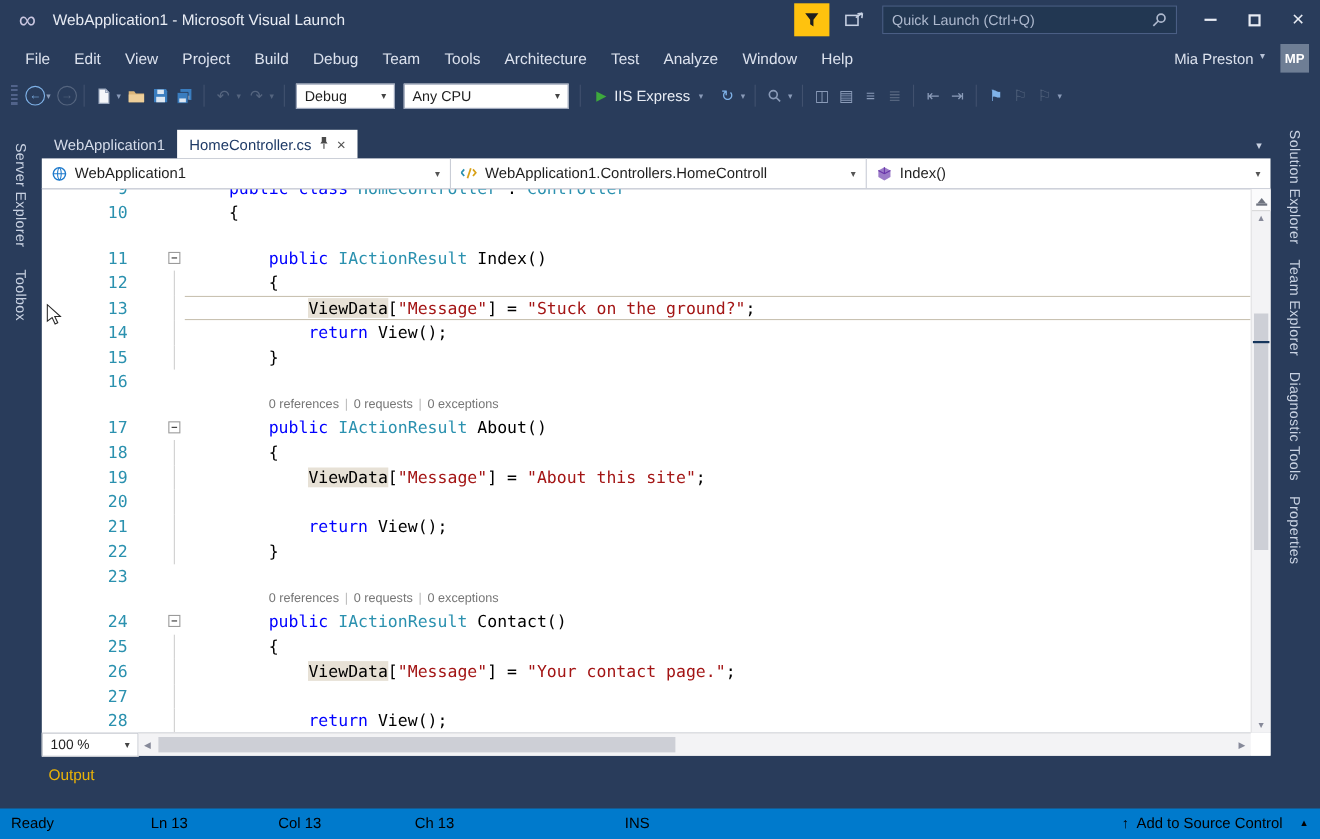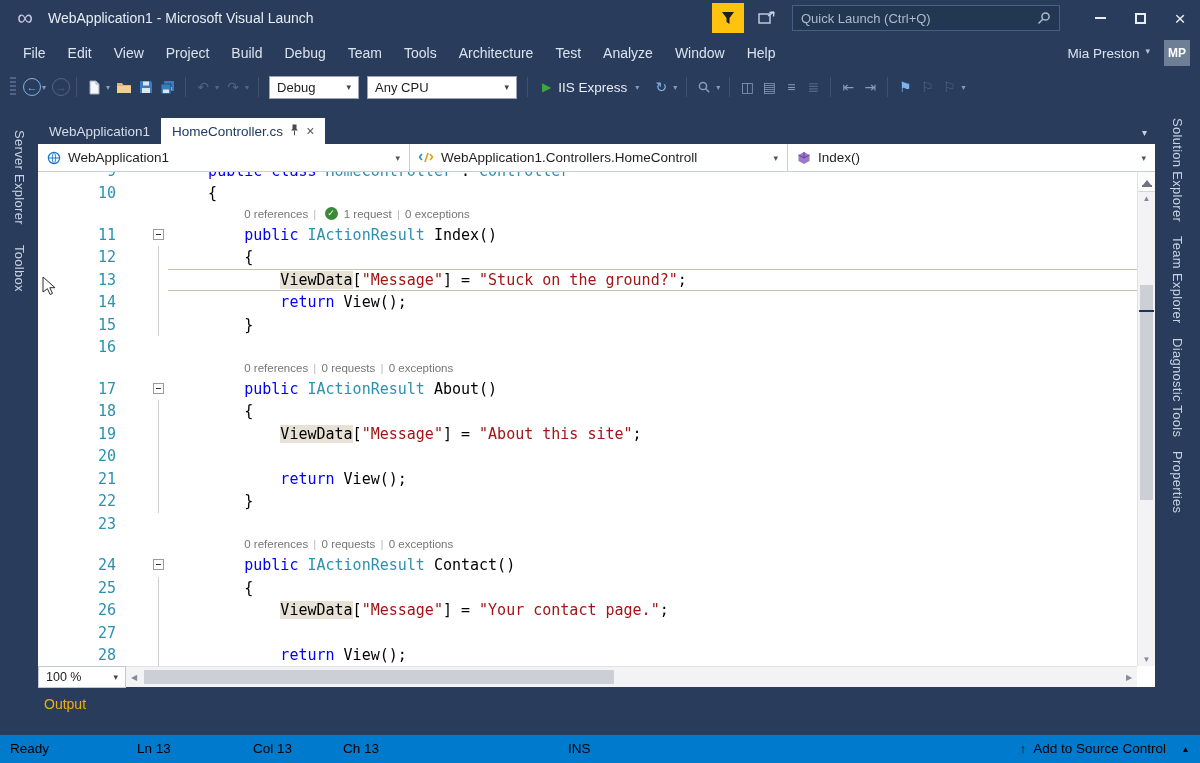--- a/index.html
+++ b/index.html
@@ -6,21 +6,21 @@
   html,body { width:1200px; height:763px; overflow:hidden; }
   body { font-family:"Liberation Sans", sans-serif; background:#293C5B; position:relative; color:#E8ECF4; }
   .flex { flex:1; }
 
   
   .titlebar { height:36px; display:flex; align-items:center; padding-left:10px; }
   .vs-logo { font-size:22px; color:#C9C6E0; width:30px; text-align:center; }
   .win-title { font-size:14px; color:#E8ECF4; margin-left:8px; white-space:nowrap; }
   .notif-icon { width:32px; height:30px; background:#FFC20E; display:flex; align-items:center; justify-content:center; margin-right:10px; }
   .feedback-icon { width:26px; height:26px; display:flex; align-items:center; justify-content:center; margin-right:12px; }
-  .quick-launch { width:268px; height:26px; background:#223752; border:1px solid #4A5E84; display:flex; align-items:center; padding:0 8px; margin-right:20px; }
+  .quick-launch { width:268px; height:26px; background:#223752; border:1px solid #4A5E84; display:flex; align-items:center; padding:0 8px; margin-right:10px; }
   .ql-text { font-size:13px; color:#AEB9CE; flex:1; }
   .winbtn { width:40px; height:36px; display:flex; align-items:center; justify-content:center; color:#E8ECF4; }
   .min-bar { width:11px; height:2px; background:#E8ECF4; }
   .max-box { width:11px; height:11px; border:2px solid #E8ECF4; }
   .close-x { font-size:19px; line-height:19px; }
 
   
   .menubar { height:34px; display:flex; align-items:center; padding-left:12px; font-size:14px; color:#DCE2EE; }
   .menu-item { padding:0 11px; cursor:default; }
   .user-name { display:flex; align-items:flex-start; gap:6px; margin-right:14px; font-size:13.5px; }
@@ -99,21 +99,21 @@
   .harrow { position:absolute; top:0; bottom:0; width:16px; display:flex; align-items:center; justify-content:center; font-size:8px; color:#868999; }
   .harrow.left { left:0; } .harrow.right { right:0; }
   .hthumb { position:absolute; top:3px; bottom:3px; left:18px; width:470px; background:#CDCFD6; }
   .corner { width:18px; background:#fff; }
 
   .output-bar { height:47px; padding:9px 0 0 6px; font-size:14px; color:#eab308; }
 
   
   .statusbar { height:28px; background:#007ACC; position:relative; font-size:13.5px; color:#000000; line-height:28px; }
   .sb { position:absolute; white-space:nowrap; }
-  .sb-ready { left:10px; } .sb-ln { left:137px; } .sb-col { left:253px; } .sb-ch { left:343px; } .sb-ins { left:568px; }
+  .sb-ready { left:10px; } .sb-ln { left:137px; } .sb-col { left:253px; } .sb-ch { left:377px; } .sb-ins { left:568px; }
   .sb-src { right:34px; display:flex; align-items:center; gap:7px; height:28px; }
   .sb-up { font-size:13px; }
   .sb-chevron { right:12px; font-size:10px; }
 
   .mouse-cursor { position:absolute; left:42px; top:276px; z-index:50; }
 </style>
 </head>
 <body>
 
 <div class="titlebar">
@@ -313,21 +313,20 @@
             <span class="code-text" style="padding-left: 40.12px;"><span class="tk-kw">public</span><span class="tk-pl"> </span><span class="tk-kw">class</span><span class="tk-pl"> </span><span class="tk-ty">HomeController</span><span class="tk-pl"> : </span><span class="tk-ty">Controller</span></span>
           </div>
           <div class="code-row">
             <span class="ln">10</span>
             <span class="fold"></span>
             <span class="code-text" style="padding-left: 40.12px;"><span class="tk-pl">{</span></span>
           </div>
           <div class="code-row lens-row">
             <span class="ln"></span>
             <span class="fold"></span>
-            <span class="code-text" style="padding-left: 76.24px;"><span class="tk-lens">0 references</span><span class="tk-lenssep"> | </span><span class="tk-badge">✓</span><span class="tk-lens"> 1 request</span><span class="tk-lenssep"> | </span><span class="tk-lens">0 exceptions</span></span>
           </div>
           <div class="code-row">
             <span class="ln">11</span>
             <span class="fold">
               <span class="foldbox"></span>
             </span>
             <span class="code-text" style="padding-left: 76.24px;"><span class="tk-kw">public</span><span class="tk-pl"> </span><span class="tk-ty">IActionResult</span><span class="tk-pl"> Index()</span></span>
           </div>
           <div class="code-row">
             <span class="ln">12</span>

